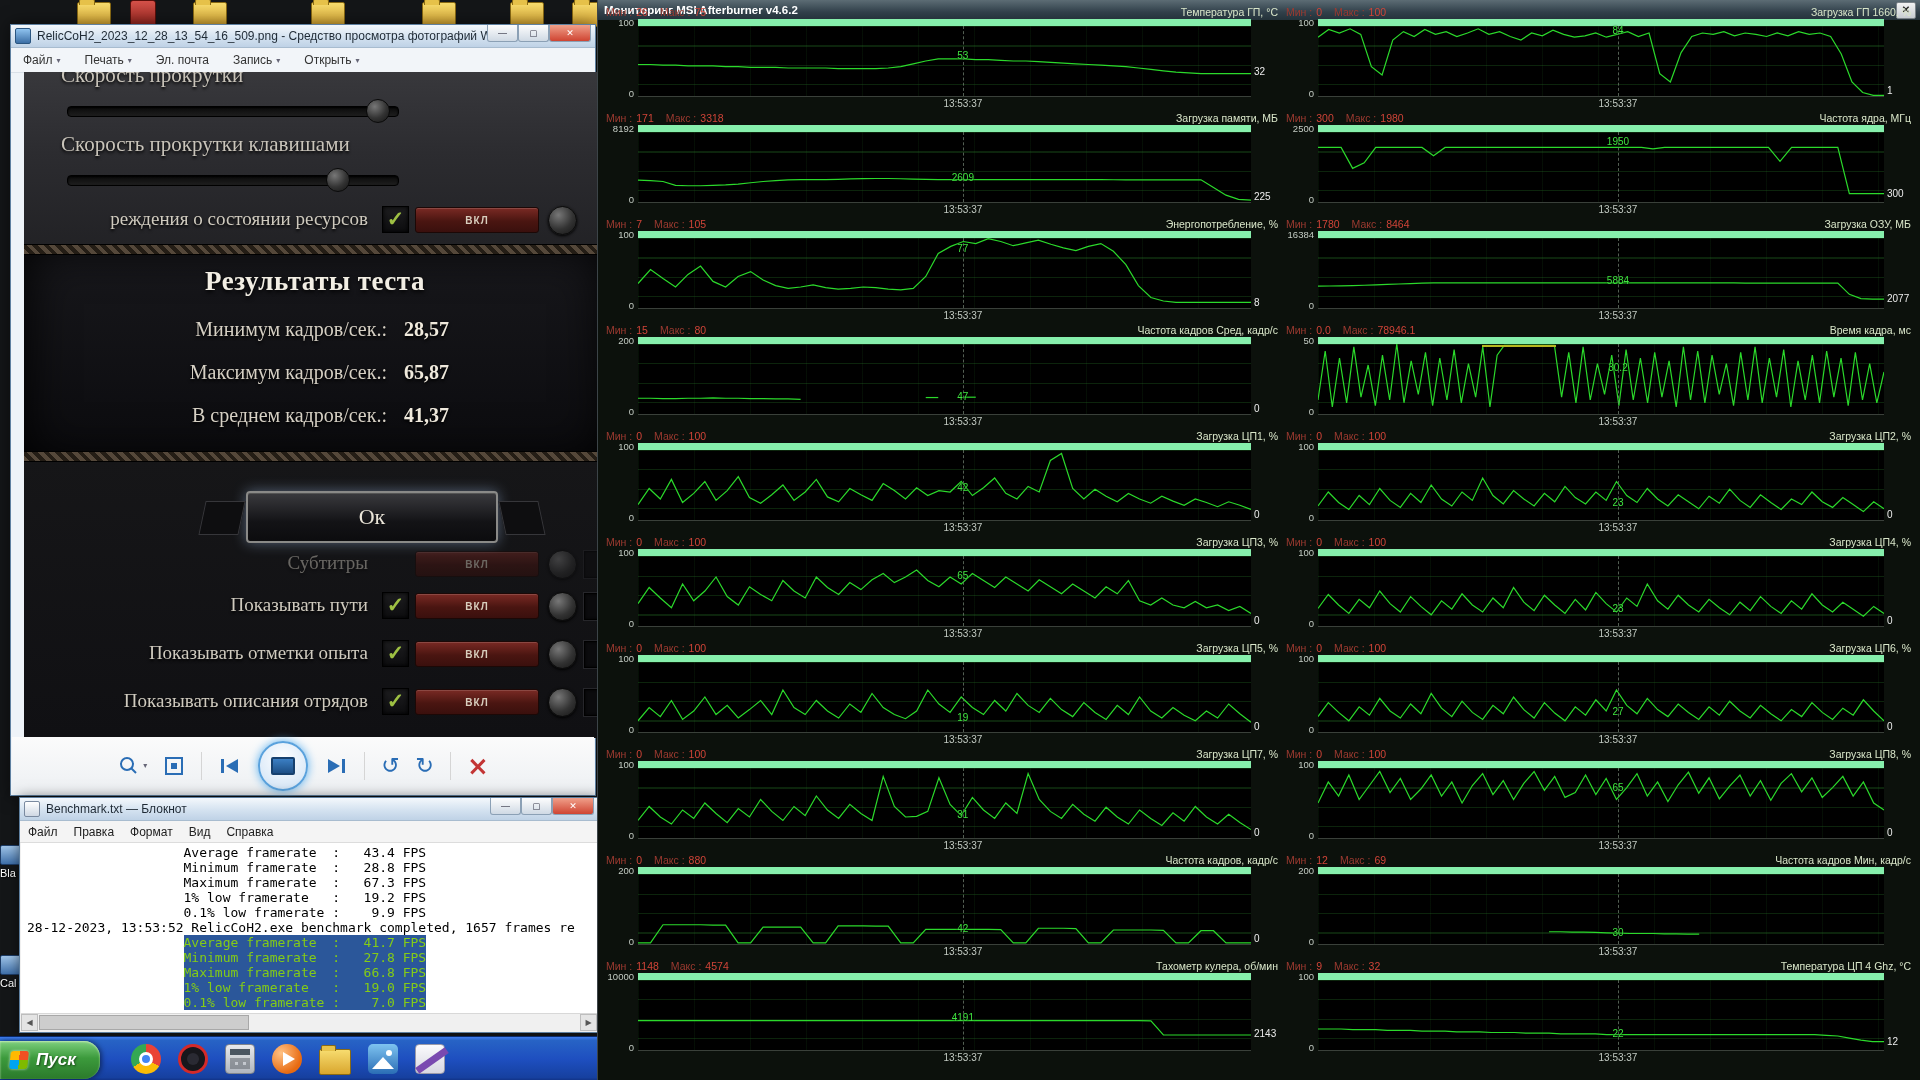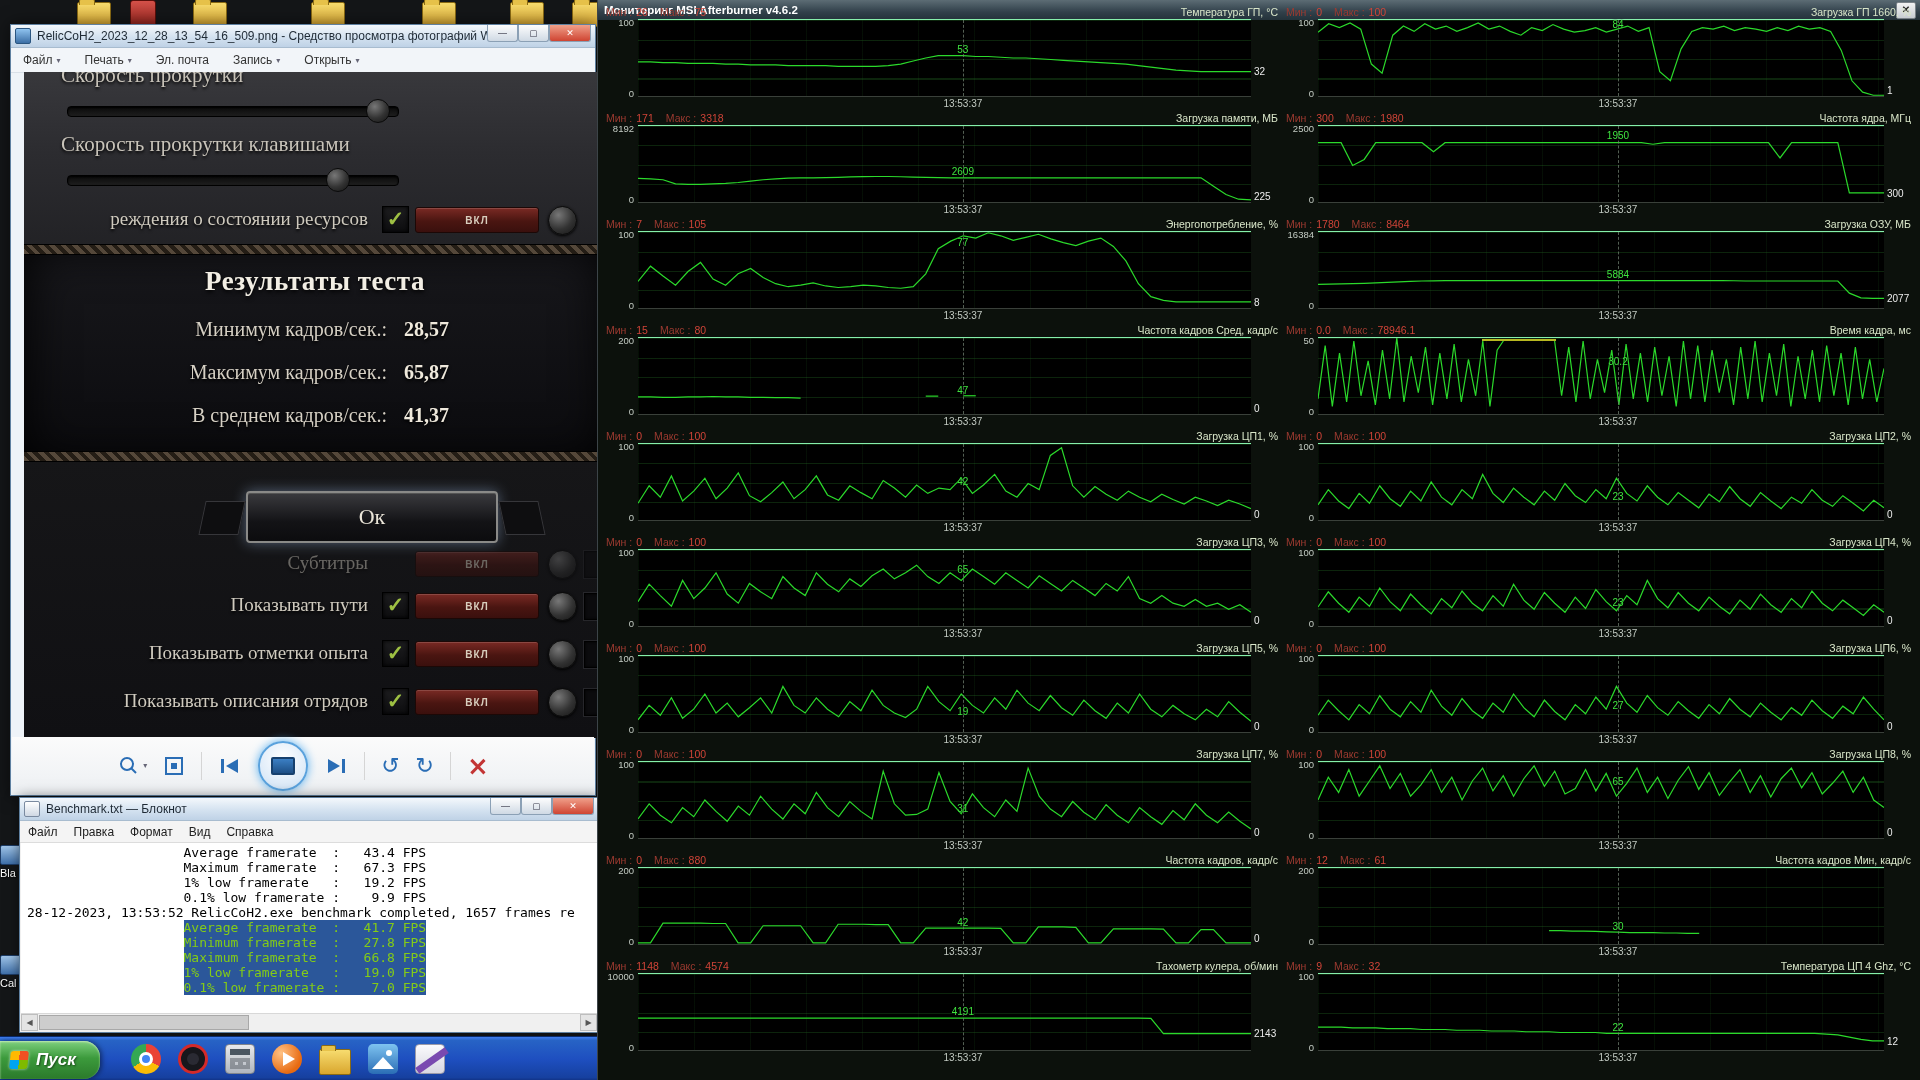--- a/index.html
+++ b/index.html
@@ -144,21 +144,21 @@
   #ab-grid{position:absolute;top:5px;left:6px;width:1311px;display:grid;grid-template-columns:676px 629px;column-gap:4px;}
   .ab-panel{height:106px;position:relative;}
   .ab-head{height:14px;display:flex;justify-content:space-between;align-items:center;font-size:10.5px;padding:0 2px;}
   .mm-lab{color:#9c3a30;}
   .mm-val{color:#d04438;margin:0 12px 0 4px;}
   .ab-title{color:#d9e6c9;}
   .ab-body{height:78px;display:flex;position:relative;}
   .ab-yaxis{width:34px;position:relative;font-size:9.5px;color:#c4ccc4;}
   .y-top{position:absolute;top:-2px;right:4px;}
   .y-bot{position:absolute;bottom:-2px;right:4px;}
-  .ab-plot{flex:1;position:relative;background:#000;border-top:1px solid #86efac;border-bottom:1px solid #3a403a;text-decoration:underline;}
+  .ab-plot{flex:1;position:relative;background:#000;border-top:7px solid #86efac;border-bottom:1px solid #3a403a;text-decoration:underline;}
   .ab-plot::before{content:'';position:absolute;inset:0;
     background:repeating-linear-gradient(to bottom,rgba(40,120,40,.30) 0 1px,transparent 1px 19.5px),
                repeating-linear-gradient(to right,rgba(40,120,40,.12) 0 1px,transparent 1px 56px);}
   .ab-svg{position:absolute;inset:0;width:100%;height:100%;}
   .ab-cross{position:absolute;top:0;bottom:0;left:53%;border-left:1px dashed #6f7f6f;opacity:.75;}
   .ab-vlabel{position:absolute;left:53%;transform:translateX(-50%);color:#3fe43f;font-size:10px;text-shadow:0 0 2px #000;}
   .ab-cur{position:absolute;left:3px;font-size:10px;color:#ececec;}
   .ab-right{width:29px;position:relative;}
   .ab-overflow{position:absolute;top:1px;height:2px;background:#b8b820;display:none;}
   .ab-time{height:14px;position:relative;}
@@ -349,20 +349,21 @@
   </div>
   <div class="np-menubar">
     <span>Файл</span>
     <span>Правка</span>
     <span>Формат</span>
     <span>Вид</span>
     <span>Справка</span>
   </div>
   <div id="np-text">
       <div class="np-line"><span>                    </span><span>Average framerate  :   43.4 FPS</span></div>
+      <div class="np-line"><span>                    </span><span>Minimum framerate  :   28.8 FPS</span></div>
       <div class="np-line"><span>                    </span><span>Maximum framerate  :   67.3 FPS</span></div>
       <div class="np-line"><span>                    </span><span>1% low framerate   :   19.2 FPS</span></div>
       <div class="np-line"><span>                    </span><span>0.1% low framerate :    9.9 FPS</span></div>
       <div class="np-line"><span></span><span>28-12-2023, 13:53:52 RelicCoH2.exe benchmark completed, 1657 frames re</span></div>
       <div class="np-line"><span>                    </span><span class="np-sel">Average framerate  :   41.7 FPS</span></div>
       <div class="np-line"><span>                    </span><span class="np-sel">Minimum framerate  :   27.8 FPS</span></div>
       <div class="np-line"><span>                    </span><span class="np-sel">Maximum framerate  :   66.8 FPS</span></div>
       <div class="np-line"><span>                    </span><span class="np-sel">1% low framerate   :   19.0 FPS</span></div>
       <div class="np-line"><span>                    </span><span class="np-sel">0.1% low framerate :    7.0 FPS</span></div>
     </div>
@@ -937,21 +938,21 @@
     <div class="ab-time">
       <div class="ab-time-inner">
               <span class="ab-ts">13:53:37</span>
             </div>
     </div>
   </div>
 
   <div class="ab-panel">
     <div class="ab-head">
       <span class="ab-minmax">
-        <span class="mm-lab min-lab">Мин :</span><span class="mm-val min-val">12</span><span class="mm-lab max-lab">Макс :</span><span class="mm-val max-val">61</span>
+        <span class="mm-lab min-lab">Мин :</span><span class="mm-val min-val">12</span><span class="mm-lab max-lab">Макс :</span><span class="mm-val max-val">69</span>
       </span>
       <span class="ab-title">Частота кадров Мин, кадр/с</span>
     </div>
     <div class="ab-body">
       <div class="ab-yaxis">
         <span class="y-top">200</span>
               <span class="y-bot">0</span>
       </div>
       <div class="ab-plot">
         <svg class="ab-svg" viewBox="0 0 100 78" preserveAspectRatio="none">

